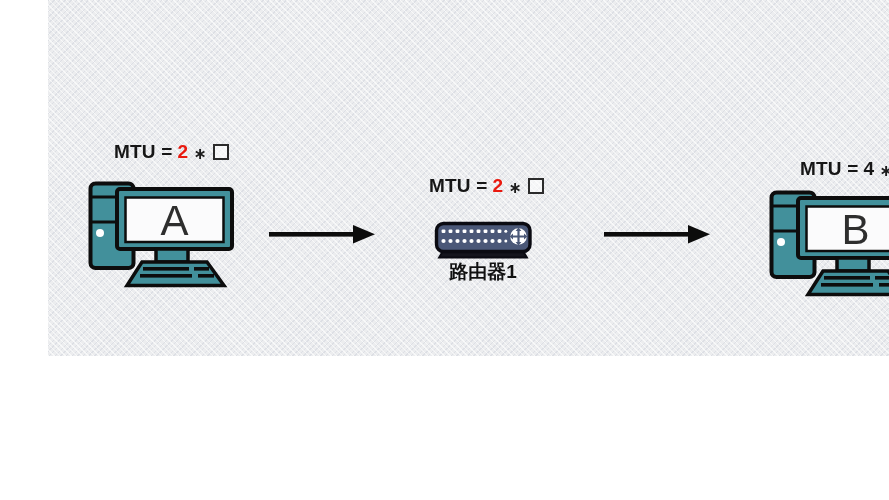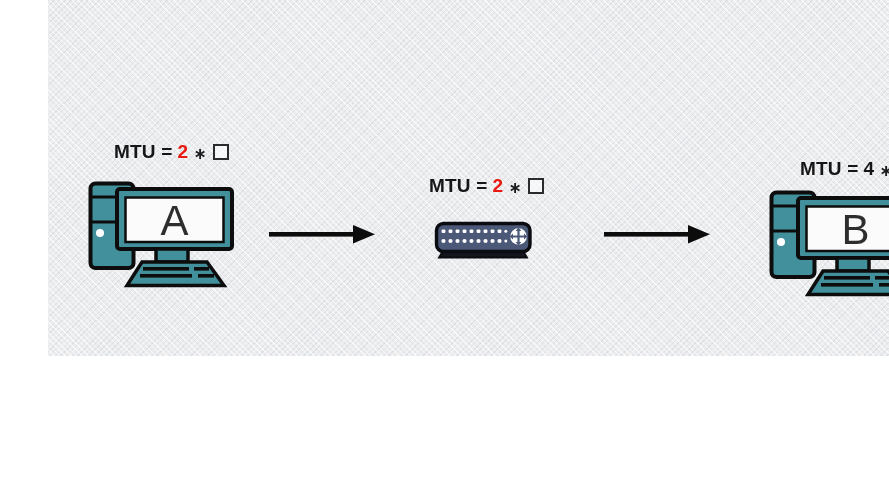--- a/index.html
+++ b/index.html
@@ -110,20 +110,21 @@
     <g fill="#4b5878" stroke="none">
       <rect x="84.4" y="10.5" width="2.2" height="12" rx="1"></rect>
       <rect x="79.5" y="15.4" width="12" height="2.2" rx="1"></rect>
       <polygon points="82.6,11 88.4,11 85.5,7.6"></polygon>
       <polygon points="82.6,22 88.4,22 85.5,25.4"></polygon>
       <polygon points="80,13.6 80,19.4 76.6,16.5"></polygon>
       <polygon points="91,13.6 91,19.4 94.4,16.5"></polygon>
     </g>
   </svg>
 
+  <div class="abs router-name" style="left:385px; top:259px;">路由器1</div>
 
   <svg class="abs" style="left:556px; top:224px;" width="106" height="20" viewBox="0 0 106 20">
     <rect x="0" y="8" width="86" height="4.6" fill="#0c0c0c"></rect>
     <polygon points="84,1 106,10.3 84,19.5" fill="#0c0c0c"></polygon>
   </svg>
 
   <div class="abs mtu-label" style="left:752px; top:158px;">
     <span>MTU =</span>
     <span style="color:#161616">4</span>
     <span class="mtu-op">∗</span>

